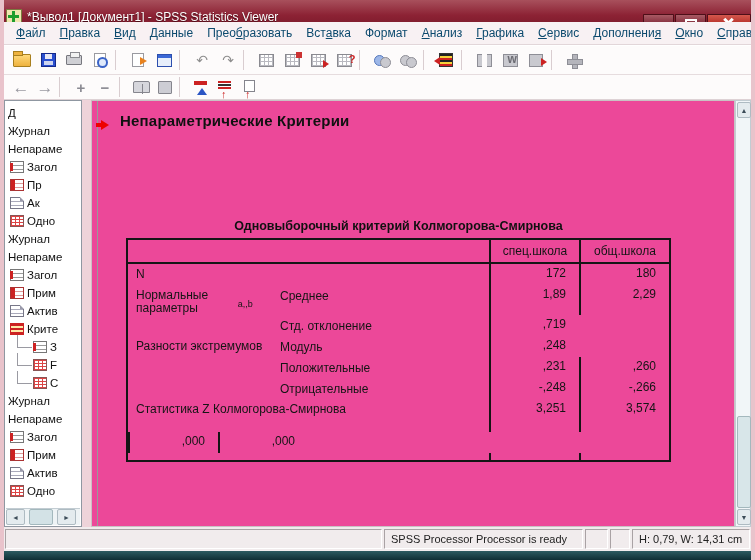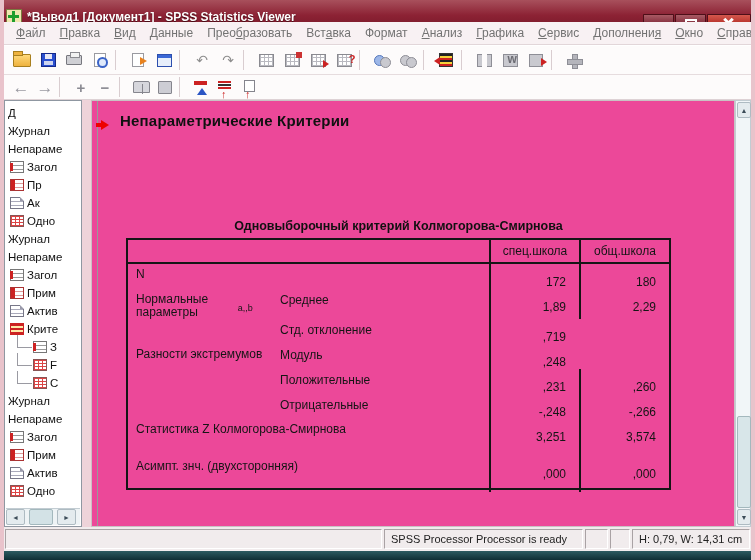--- a/index.html
+++ b/index.html
@@ -1,36 +1,36 @@
 <!DOCTYPE html>
 <html><head>
 <meta charset="utf-8">
 <style>
   html,body{margin:0;padding:0;background:#d8d4d4;}
   #window{position:relative;width:755px;height:560px;font-family:"Liberation Sans",sans-serif;
           background:#fff;overflow:hidden;border-left:4px solid #e9c3cb;border-right:4px solid #e9c3cb;box-sizing:border-box;}
   
   .titlebar{position:absolute;left:-4px;top:0;width:755px;height:34px;
-    background:linear-gradient(180deg,#a8505c,#8c2234 45%,#731626);display:flex;align-items:center;padding:13px 4px;box-sizing:border-box;font-weight:bold;}
+    background:linear-gradient(180deg,#a8505c,#8c2234 45%,#731626);display:flex;align-items:center;padding:13px 4px;box-sizing:border-box;}
   .appicon{width:14px;height:14px;position:relative;margin:0 5px 0 2px;background:#f0e7b0;border:1px solid #7a7a40;}
   .appicon::before{content:"";position:absolute;left:5px;top:1px;width:3px;height:11px;background:#1f9e2c;}
   .appicon::after{content:"";position:absolute;left:1px;top:5px;width:11px;height:3px;background:#1f9e2c;}
   .titletext{color:#fff;font-size:12px;flex:1;white-space:nowrap;overflow:hidden;text-shadow:0 1px 1px #400a12;}
   .winbtns{display:flex;gap:1px;align-self:flex-start;margin-top:1px;}
   .wbtn{width:29px;height:17px;border:1px solid #4d0f18;border-radius:0 0 3px 3px;
     background:linear-gradient(180deg,#a85a64,#7c2433 60%,#6b1423);position:relative;cursor:pointer;}
   .wbtn.close{width:42px;background:linear-gradient(180deg,#d4574d,#b02a23 60%,#8f1b16);}
   .wbtn.minimize::after{content:"";position:absolute;left:9px;bottom:4px;width:9px;height:3px;background:#fff;}
   .wbtn.maximize::after{content:"";position:absolute;left:9px;top:4px;width:8px;height:6px;border:2px solid #fff;}
   .wbtn.close::before,.wbtn.close::after{content:"";position:absolute;left:19px;top:2px;width:3px;height:12px;background:#fff;}
   .wbtn.close::before{transform:rotate(45deg);}  .wbtn.close::after{transform:rotate(-45deg);}
   
   .menubar{position:absolute;left:0;top:22px;width:747px;height:23px;background:#f8f1f3;border-bottom:1px solid #e2d6d9;
     display:flex;align-items:center;padding-left:5px;box-sizing:border-box;}
-  .menu-item{font-size:12px;color:#737373;padding:2px 7px;cursor:default;}
+  .menu-item{font-size:12px;color:#0c4a6e;padding:2px 7px;cursor:default;}
   .menu-item u{text-decoration:underline;}
   
   .toolbar1{position:absolute;left:0;top:46px;width:747px;height:29px;background:#fdfbfb;border-bottom:1px solid #e6dcde;
     display:flex;align-items:center;padding-left:5px;box-sizing:border-box;}
   .toolbar2{position:absolute;left:0;top:75px;width:747px;height:25px;background:#fdfbfb;border-bottom:1px solid #ded2d5;
     display:flex;align-items:center;padding-left:5px;box-sizing:border-box;}
   .tbtn{width:26px;height:24px;display:flex;align-items:center;justify-content:center;cursor:pointer;}
   .toolbar2 .tbtn{width:24px;height:21px;}
   .tsep{width:7px;height:20px;border-left:1px solid #d9cdd0;margin:0 2px;}
   .ic{position:relative;width:18px;height:15px;display:flex;align-items:center;justify-content:center;
@@ -114,21 +114,21 @@
   .table-block{position:absolute;left:34px;top:118px;width:560px;cursor:pointer;}
   .ttitle{width:545px;text-align:center;font-size:12.5px;font-weight:bold;color:#111;margin-bottom:5px;}
   .otable{width:545px;border:2px solid #151515;box-sizing:border-box;font-size:12px;color:#151515;}
   .thead{display:flex;border-bottom:2px solid #151515;height:22px;}
   .c-stub-h{width:361px;}
   .c-vh{width:90px;border-left:2px solid #151515;box-sizing:border-box;display:flex;align-items:center;justify-content:center;}
   .trow{display:flex;min-height:21px;}
   .c-label{width:152px;padding:4px 0 0 8px;box-sizing:border-box;line-height:13px;}
   .c-label.wide{width:361px;white-space:nowrap;}
   .c-sub{width:209px;padding-top:4px;box-sizing:border-box;line-height:14px;}
-  .c-val{width:90px;border-left:2px solid #151515;box-sizing:border-box;text-align:right;padding:11px 13px 0 0;line-height:14px;}
+  .c-val{width:90px;border-left:2px solid #151515;box-sizing:border-box;text-align:right;padding:2px 13px 0 0;line-height:14px;}
   .trow.spacer{height:12px;min-height:12px;}
   .trow.spacer2{height:7px;min-height:7px;}
   sup{font-size:9px;line-height:0;padding-left:40px;}
   
   .vscroll{position:absolute;left:731px;top:100px;width:16px;height:427px;background:#f1f6f8;border:1px solid #c2ccd2;box-sizing:border-box;}
   .vbtn{position:absolute;left:1px;width:12px;height:14px;background:#e4ebee;border:1px solid #aebbc2;display:flex;align-items:center;justify-content:center;font-size:7px;color:#3c4c58;cursor:pointer;border-radius:2px;}
   .vbtn.up{top:1px;} .vbtn.down{bottom:1px;}
   .vthumb{position:absolute;left:1px;top:315px;width:12px;height:90px;background:#d8e6e9;border:1px solid #a3b8bd;border-radius:2px;cursor:grab;}
   
   .statusbar{position:absolute;left:0;top:527px;width:747px;height:24px;background:#f1eced;display:flex;align-items:stretch;padding:2px 1px;box-sizing:border-box;gap:2px;font-size:11px;color:#222;}
@@ -415,21 +415,20 @@
               <div class="c-label wide">Статистика Z Колмогорова-Смирнова</div>
               <div class="c-val">3,251</div>
               <div class="c-val">3,574</div>
             </div>
             <div class="trow spacer">
               <div class="c-label wide"></div>
               <div class="c-val"></div>
               <div class="c-val"></div>
             </div>
             <div class="trow">
-              <div class="c-label wide">Асимпт. знч. (двухсторонняя)</div>
               <div class="c-val">,000</div>
               <div class="c-val">,000</div>
             </div>
             <div class="trow spacer2">
               <div class="c-label wide"></div>
               <div class="c-val"></div>
               <div class="c-val"></div>
             </div>
           </div>
       </div>

